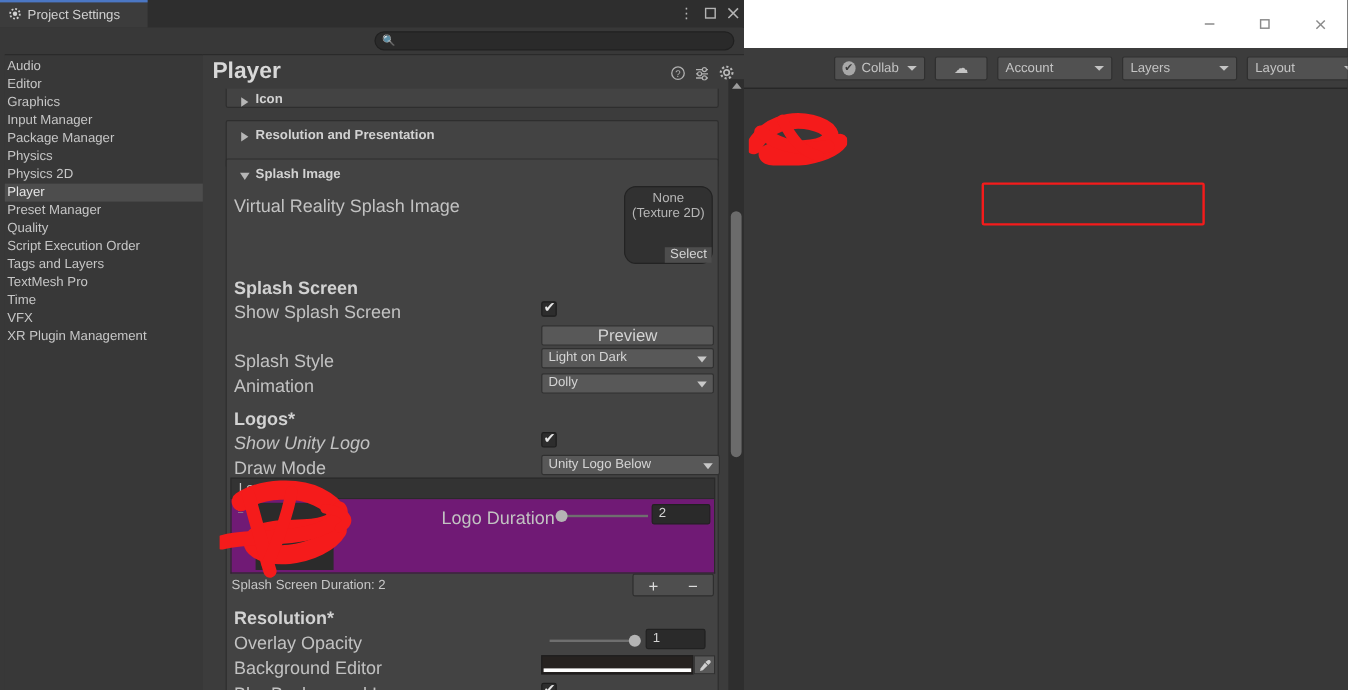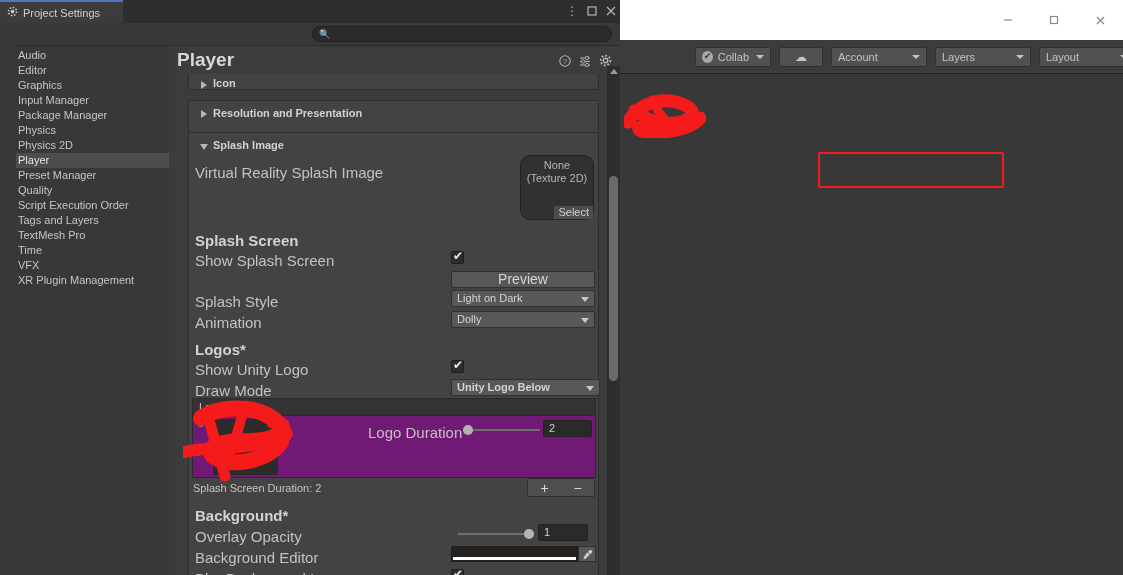--- a/index.html
+++ b/index.html
@@ -64,21 +64,21 @@
     border-top:2px solid #4b77c4; display:flex; align-items:center; gap:5px; padding-left:7px;
     color:#d0d0d0; font-size:11px; }
   .ps-win-ctrls { position:absolute; right:4px; top:0; height:23px; display:flex; align-items:center;
     gap:9px; color:#b4b4b4; font-size:12px; }
 
   .ps-searchbar { position:absolute; left:0; top:23px; width:620px; height:22px; background:#383838; }
   .ps-search { position:absolute; left:312px; top:3px; width:300px; height:16px; background:#2a2a2a;
     border:1px solid #202020; border-radius:8px; }
   .ps-search .mag { position:absolute; left:6px; top:2px; font-size:9px; color:#8d8d8d; }
 
-  .ps-sidebar { position:absolute; left:16px; top:45px; width:168px; height:530px; background:#383838;
+  .ps-sidebar { position:absolute; left:4px; top:45px; width:168px; height:530px; background:#383838;
     border-top:1px solid #2a2a2a; border-right:1px solid #2a2a2a; padding-top:2px; }
   .si { height:15px; line-height:15px; padding-left:2px; font-size:11px; color:#c6c6c6; }
   .si.sel { background:#4d4d4d; color:#e6e6e6; }
 
   .ps-main { position:absolute; left:169px; top:45px; width:451px; height:530px; background:#3c3c3c;
     border-top:1px solid #2a2a2a; }
   .ps-title { position:absolute; left:8px; top:3px; font-size:19px; font-weight:bold; color:#d8d8d8; }
   .ps-title-icons { position:absolute; right:8px; top:8px; display:flex; gap:8px; align-items:center;
     color:#b0b0b0; }
 
@@ -287,25 +287,25 @@
             <span class="caret"></span>
           </span>
 
           <span class="lbl" style="left:6px; top:181px;">Animation</span>
           <span class="dd" style="left:262px; top:178px; width:144px;">
             <span>Dolly</span>
             <span class="caret"></span>
           </span>
 
           <span class="lbl bold" style="left:6px; top:208px;">Logos*</span>
-          <span class="lbl" style="left:6px; top:228px;">Show Unity Logo</span>
+          <span class="lbl" style="left:6px; top:228px;font-style:italic;">Show Unity Logo</span>
           <span class="chk on" style="left:262px; top:227px;"></span>
 
           <span class="lbl" style="left:6px; top:249px;">Draw Mode</span>
-          <span class="dd" style="left:262px; top:246px; width:149px;font-weight:bold;">
+          <span class="dd" style="left:262px; top:246px; width:149px;">
             <span>Unity Logo Below</span>
             <span class="caret"></span>
           </span>
 
           <div class="logos-hdr" style="left:3px; top:265px; width:404px; height:18px;">Logos</div>
           <div class="logos-body" style="left:3px; top:283px; width:404px; height:62px;">
             <span class="drag-dots" style="left:5px; top:8px;">≡</span>
             <div class="logo-thumb" style="left:20px; top:3px; width:65px; height:56px;"></div>
             <span class="lbl" style="left:175px; top:8px;">Logo Duration</span>
             <span class="slider" style="left:270px; top:5px; width:77px;">
@@ -313,21 +313,21 @@
               <span class="knob" style="left:0px;"></span>
             </span>
             <span class="numfield" style="left:350px; top:4px; width:49px;">2</span>
           </div>
           <span class="logos-footer" style="left:4px; top:349px;">Splash Screen Duration: 2</span>
           <div class="pm-box" style="left:338px; top:345px; width:68px; height:19px;">
             <span>+</span>
             <span>−</span>
           </div>
 
-          <span class="lbl bold" style="left:6px; top:374px;">Background*</span>
+          <span class="lbl bold" style="left:6px; top:374px;">Resolution*</span>
           <span class="lbl" style="left:6px; top:395px;">Overlay Opacity</span>
           <span class="slider" style="left:269px; top:392px; width:76px;">
             <span class="track"></span>
             <span class="knob" style="left:66px;"></span>
           </span>
           <span class="numfield" style="left:349px; top:391px; width:50px;">1</span>
 
           <span class="lbl" style="left:6px; top:416px;">Background Editor</span>
           <div class="colorfield" style="left:262px; top:413px; width:127px; height:16px;">
             <span class="bar"></span>

